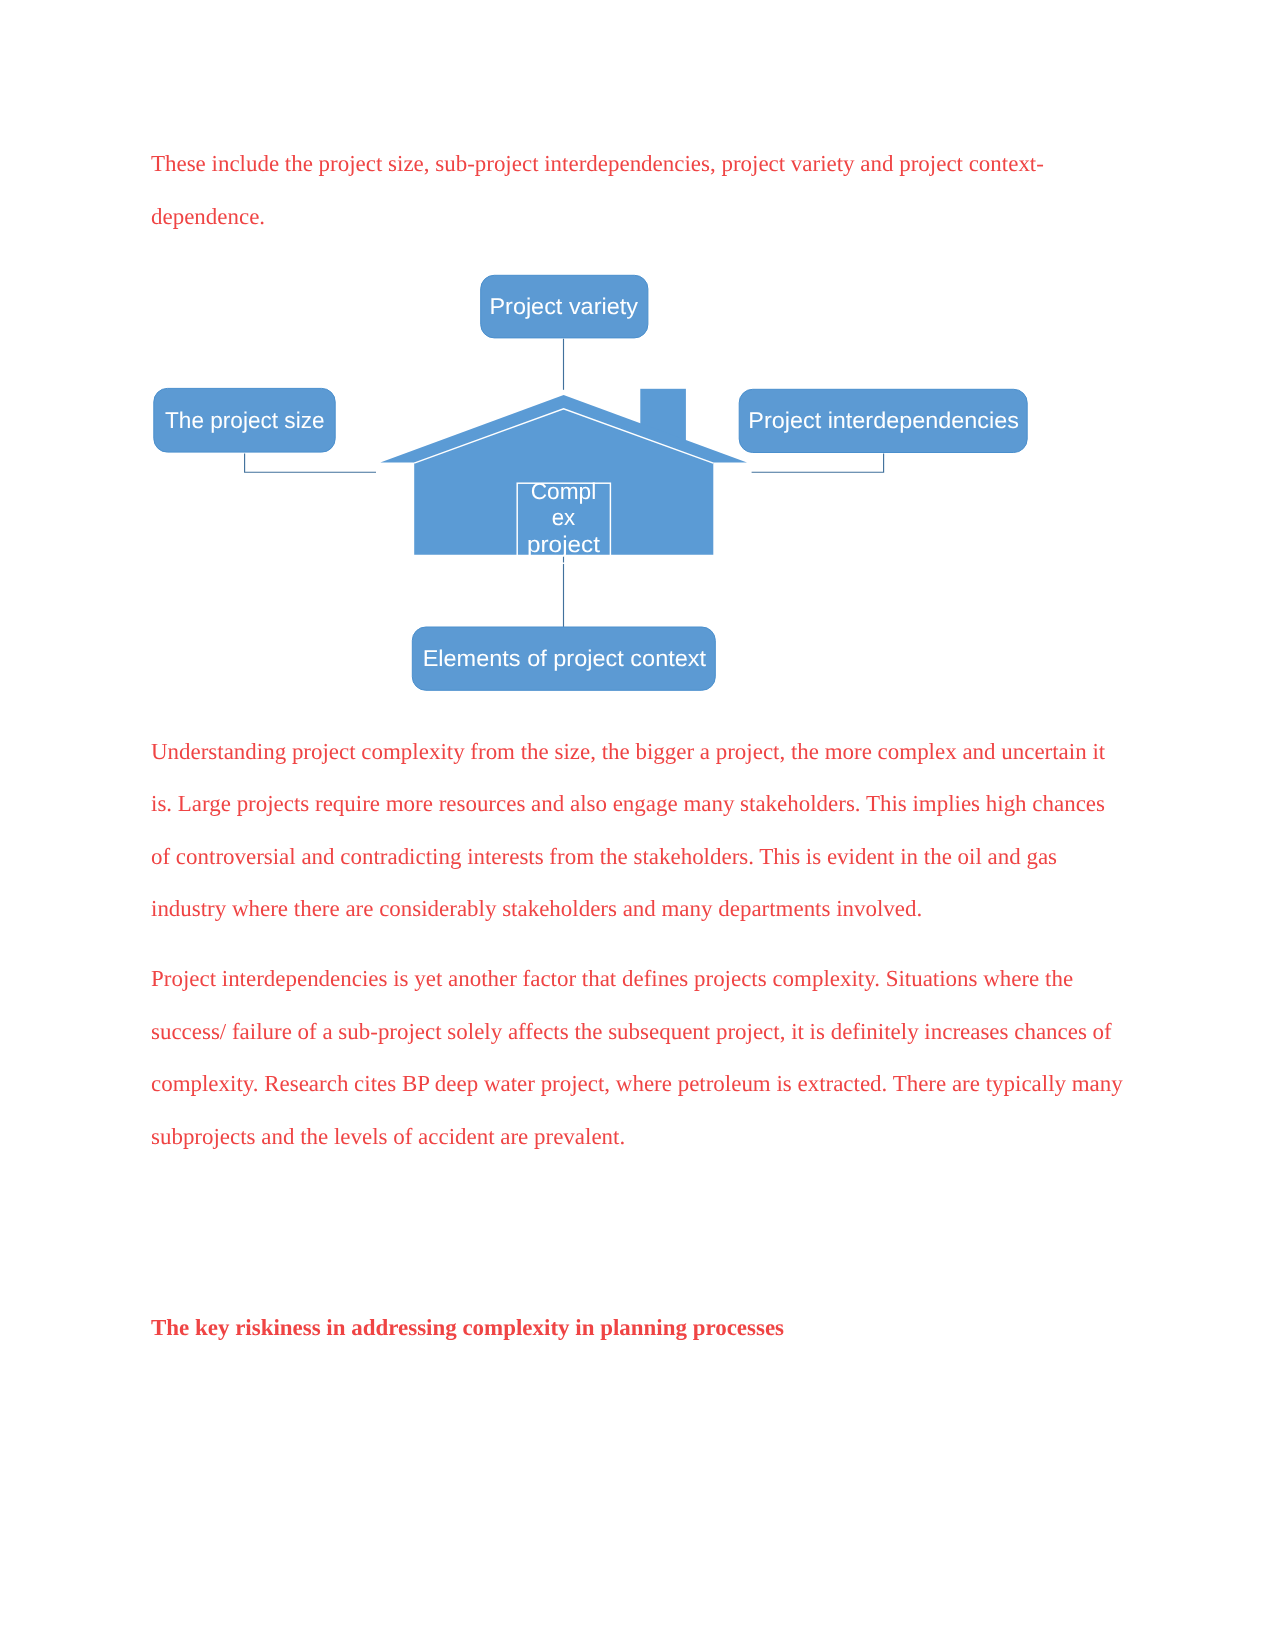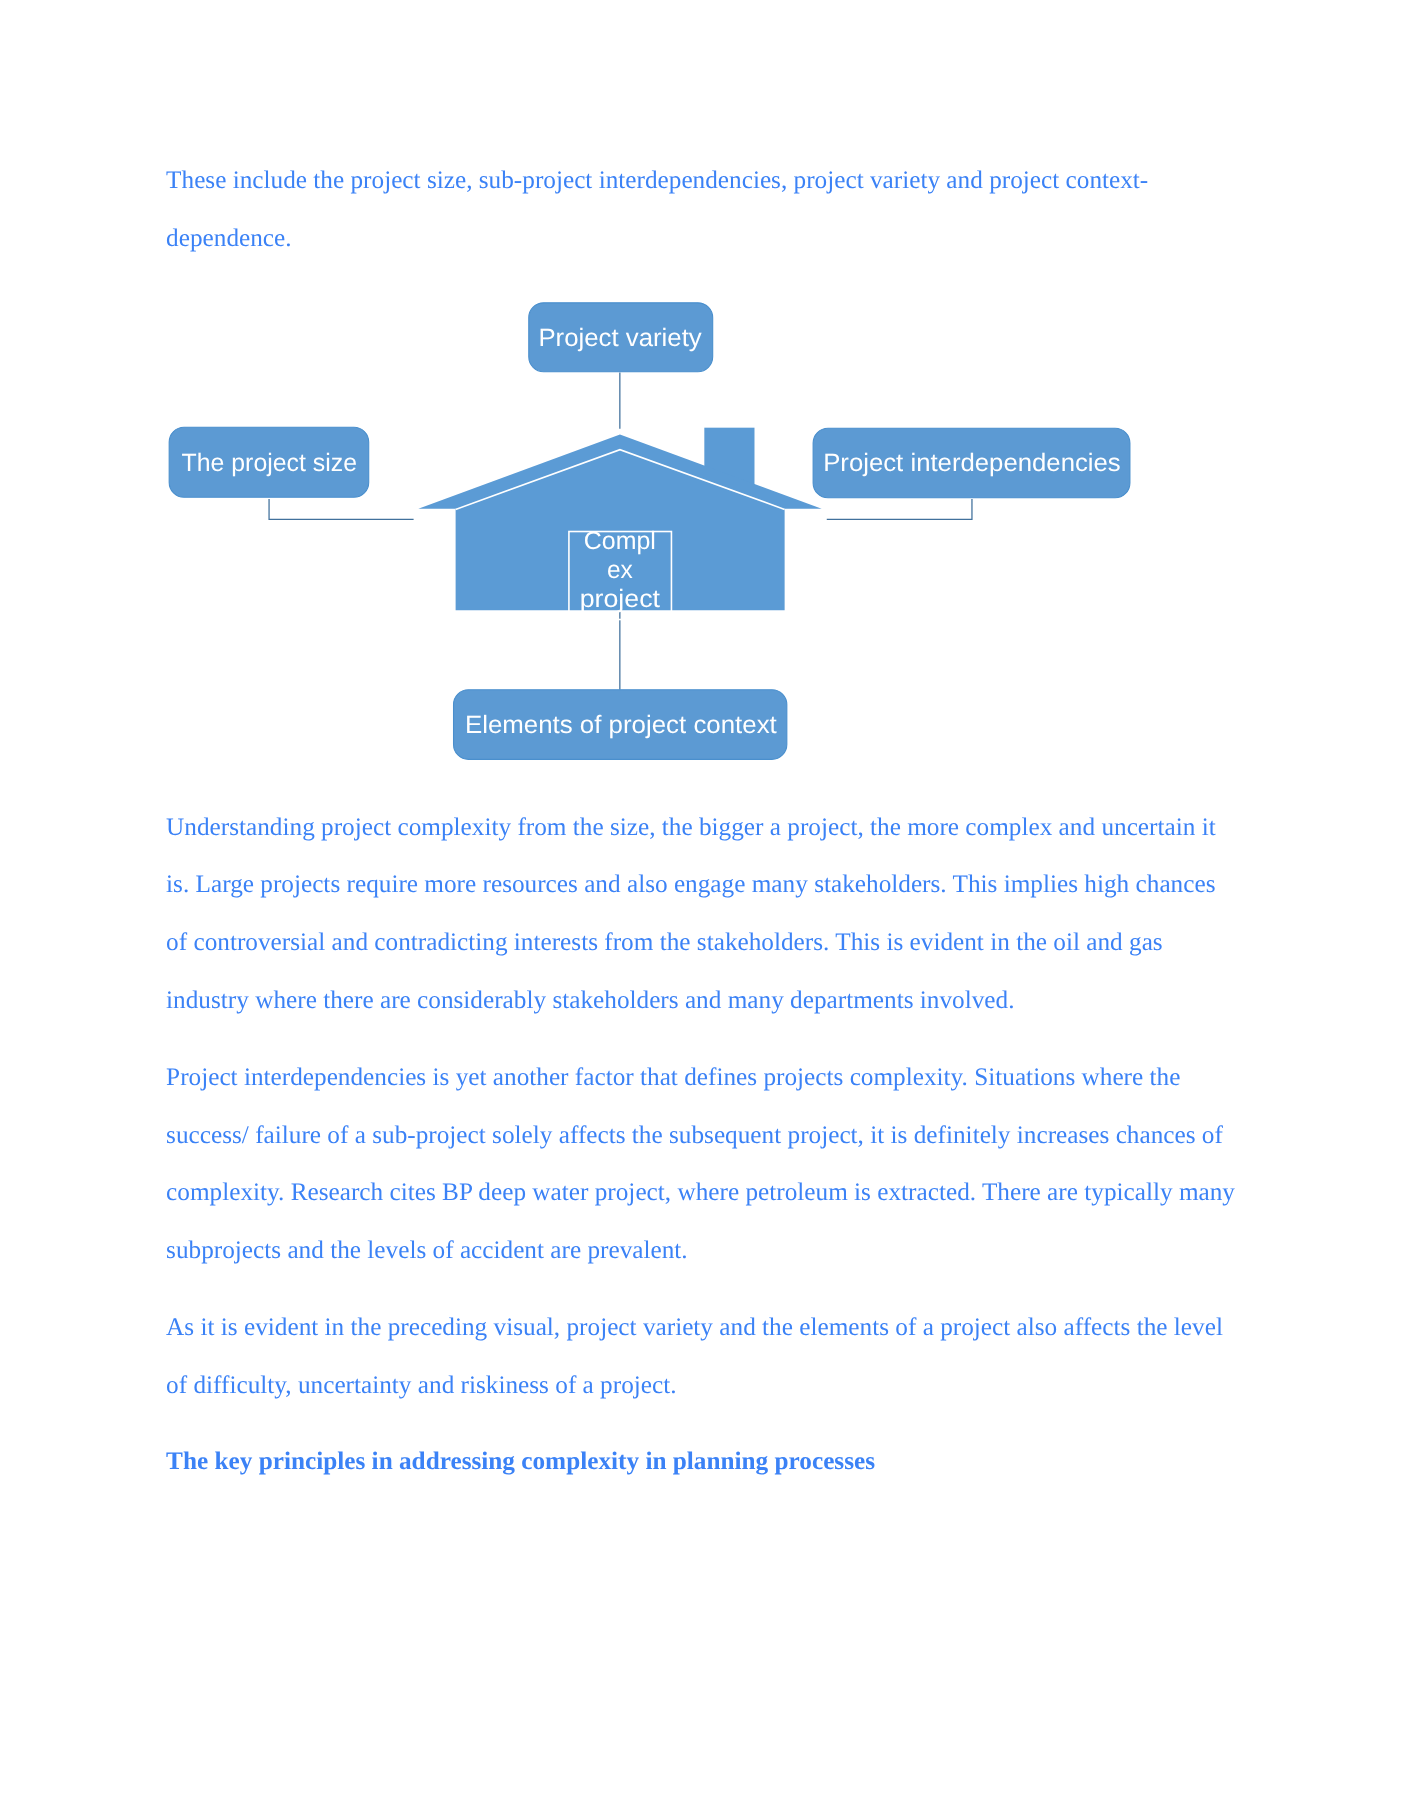--- a/index.html
+++ b/index.html
@@ -2,21 +2,21 @@
 <html><head>
 <meta charset="utf-8">
 <title>Document page</title>
 <style>
   html,body{margin:0;padding:0;background:#ffffff;}
   body{width:1275px;height:1651px;position:relative;overflow:hidden;
        font-family:"Liberation Serif",serif;color:#000000;
        -webkit-font-smoothing:antialiased;text-rendering:geometricPrecision;}
   .page{position:absolute;left:0;top:0;width:1275px;height:1651px;background:#ffffff;opacity:0.9999;}
   p.body{position:absolute;left:151px;width:973px;margin:0;
-         font-size:22.96px;line-height:52.6px;text-align:left;color:#3b82f6;}
+         font-size:22.96px;line-height:52.6px;text-align:left;color:#ef4444;}
   p.bold{font-weight:bold;}
   .figure{position:absolute;left:0px;top:0px;width:1275px;height:1651px;}
   .figure svg{pointer-events:none;}
   .figure [data-interactable="true"]{pointer-events:auto;cursor:default;}
   .figure svg{display:block;}
   .nodelabel{font-family:"Liberation Sans",sans-serif;fill:#ffffff;}
 </style>
 </head>
 <body>
 
@@ -64,16 +64,15 @@
 
       <g data-interactable="true">
         <rect data-interactable="false" x="412.3" y="627.0" width="303" height="63.3" rx="13.5" ry="13.5" fill="#5C9AD3" stroke="#4A8FCD" stroke-width="1"></rect>
         <text class="nodelabel" data-interactable="false" x="564.4" y="666.4" font-size="22.8" text-anchor="middle" textLength="283.5" lengthAdjust="spacingAndGlyphs">Elements of project context</text>
       </g>
     </svg>
   </div>
 
   <p class="body" data-interactable="false" style="top:725.5px;">Understanding project complexity from the size, the bigger a project, the more complex and uncertain it is. Large projects require more resources and also engage many stakeholders. This implies high chances of controversial and contradicting interests from the stakeholders. This is evident in the oil and gas industry where there are considerably stakeholders and many departments involved.</p>
   <p class="body" data-interactable="false" style="top:953px;">Project interdependencies is yet another factor that defines projects complexity. Situations where the success/ failure of a sub-project solely affects the subsequent project, it is definitely increases chances of complexity. Research cites BP deep water project, where petroleum is extracted. There are typically many subprojects and the levels of accident are prevalent.</p>
-  <p class="body" data-interactable="false" style="top:1180.5px;">As it is evident in the preceding visual, project variety and the elements of a project also affects the level of difficulty, uncertainty and riskiness of a project.</p>
-  <p class="body bold" data-interactable="false" style="top:1302px;">The key principles in addressing complexity in planning processes</p>
+  <p class="body bold" data-interactable="false" style="top:1302px;">The key riskiness in addressing complexity in planning processes</p>
 
 </div>
 
 </body></html>

